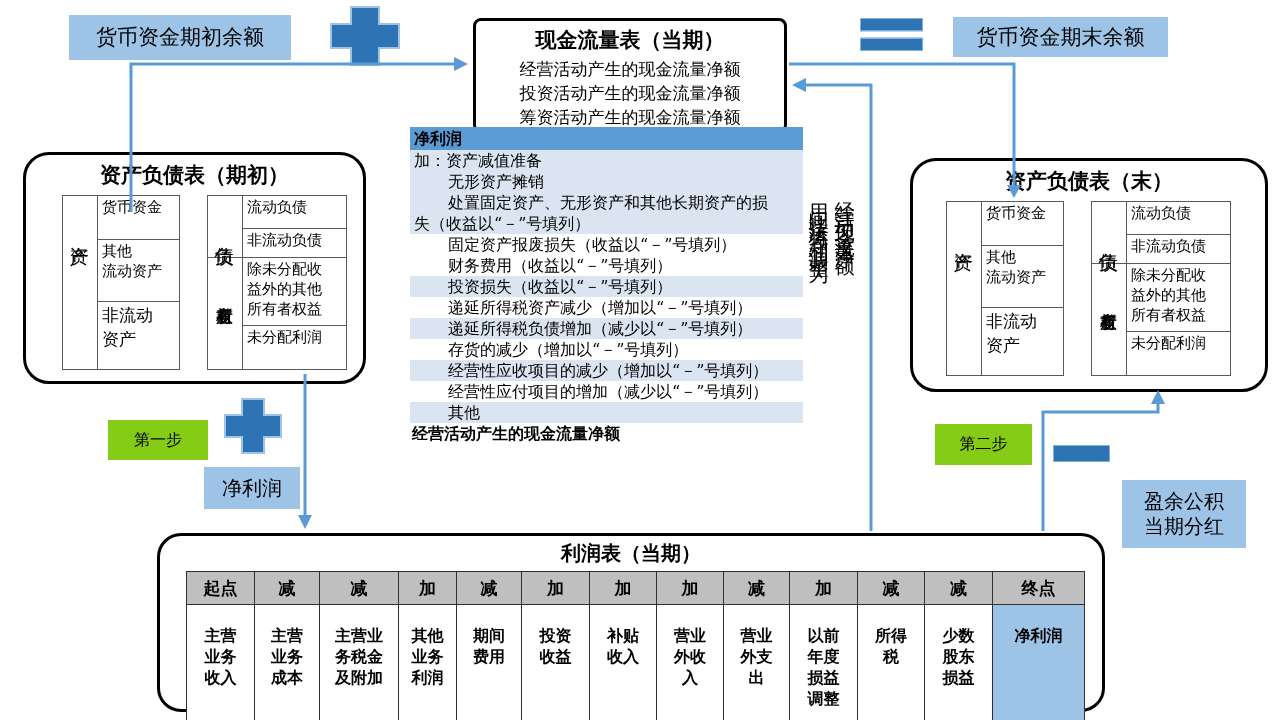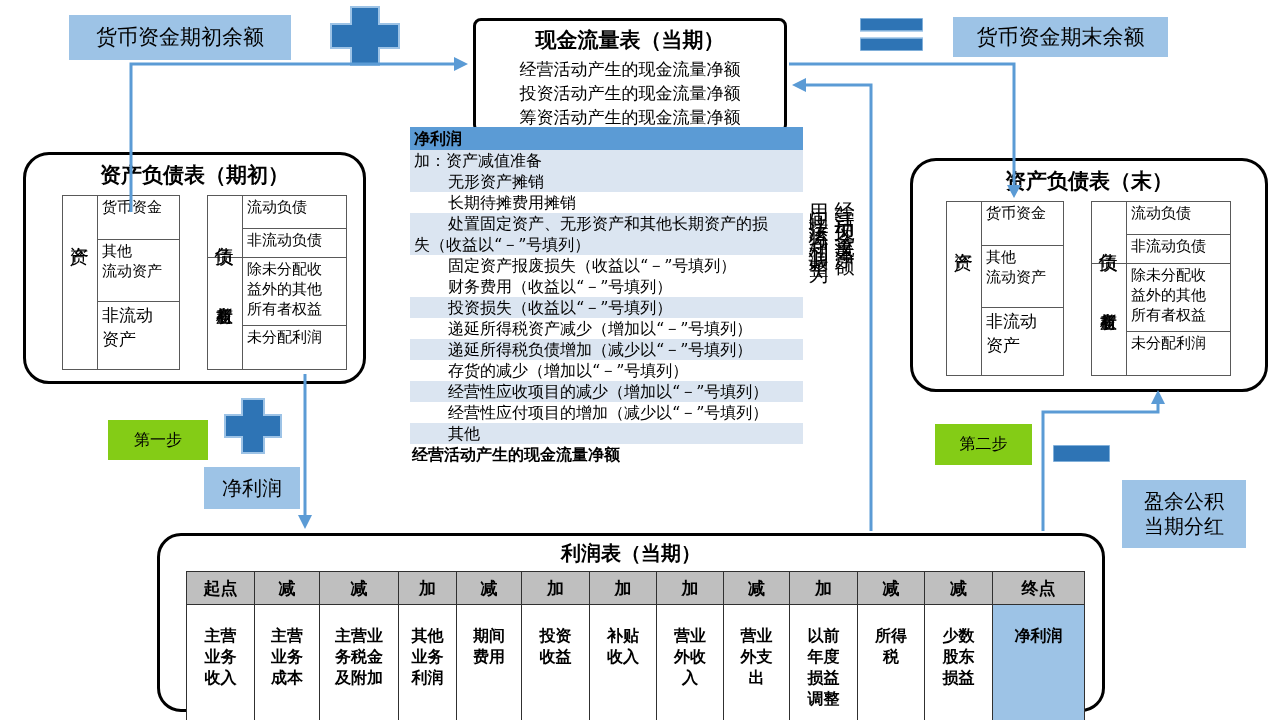--- a/index.html
+++ b/index.html
@@ -152,21 +152,20 @@
             <td class="bluecell">未分配利润</td>
           </tr>
     </tbody>
       </table>
   </div>
 
   <div class="adjlist">
     <div class="ahead">净利润</div>
     <div class="arow alt">加：资产减值准备</div>
     <div class="arow alt ind">无形资产摊销</div>
-    <div class="arow ind">长期待摊费用摊销</div>
     <div class="arow alt ind">处置固定资产、无形资产和其他长期资产的损失（收益以“－”号填列）</div>
     <div class="arow ind">固定资产报废损失（收益以“－”号填列）</div>
     <div class="arow ind">财务费用（收益以“－”号填列）</div>
     <div class="arow alt ind">投资损失（收益以“－”号填列）</div>
     <div class="arow ind">递延所得税资产减少（增加以“－”号填列）</div>
     <div class="arow alt ind">递延所得税负债增加（减少以“－”号填列）</div>
     <div class="arow ind">存货的减少（增加以“－”号填列）</div>
     <div class="arow alt ind">经营性应收项目的减少（增加以“－”号填列）</div>
     <div class="arow ind">经营性应付项目的增加（减少以“－”号填列）</div>
     <div class="arow alt ind">其他</div>

